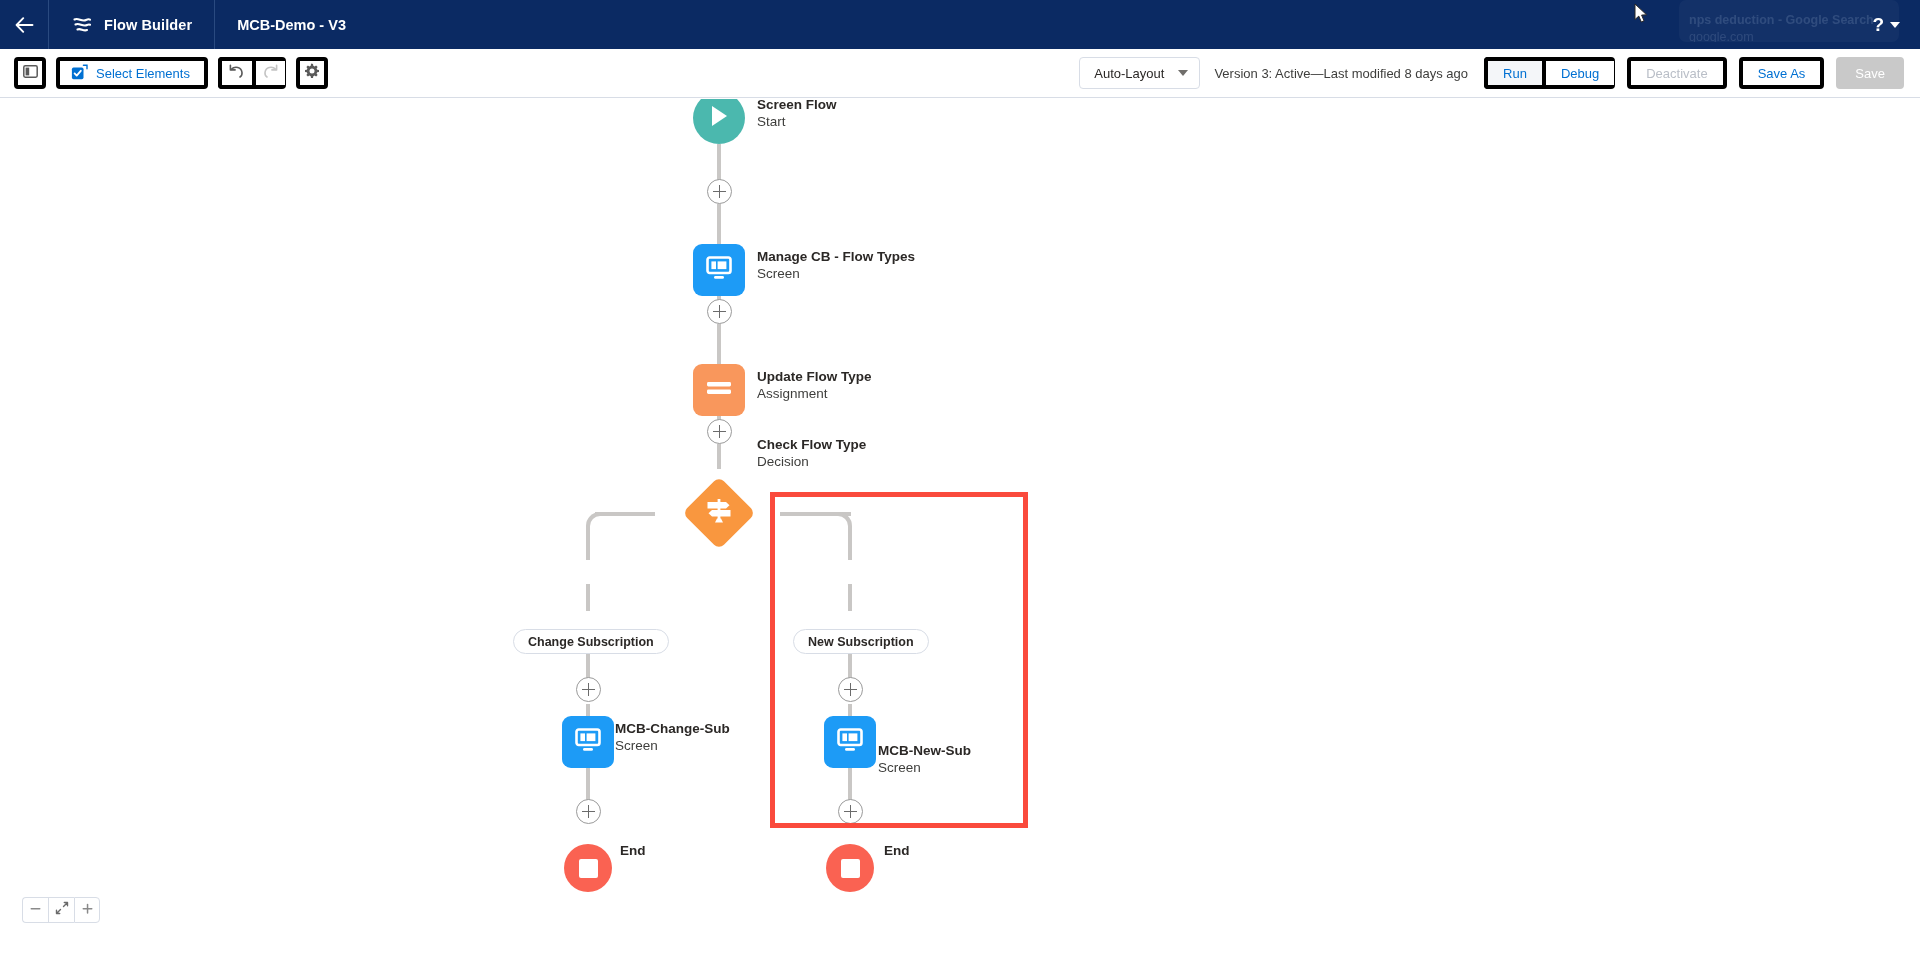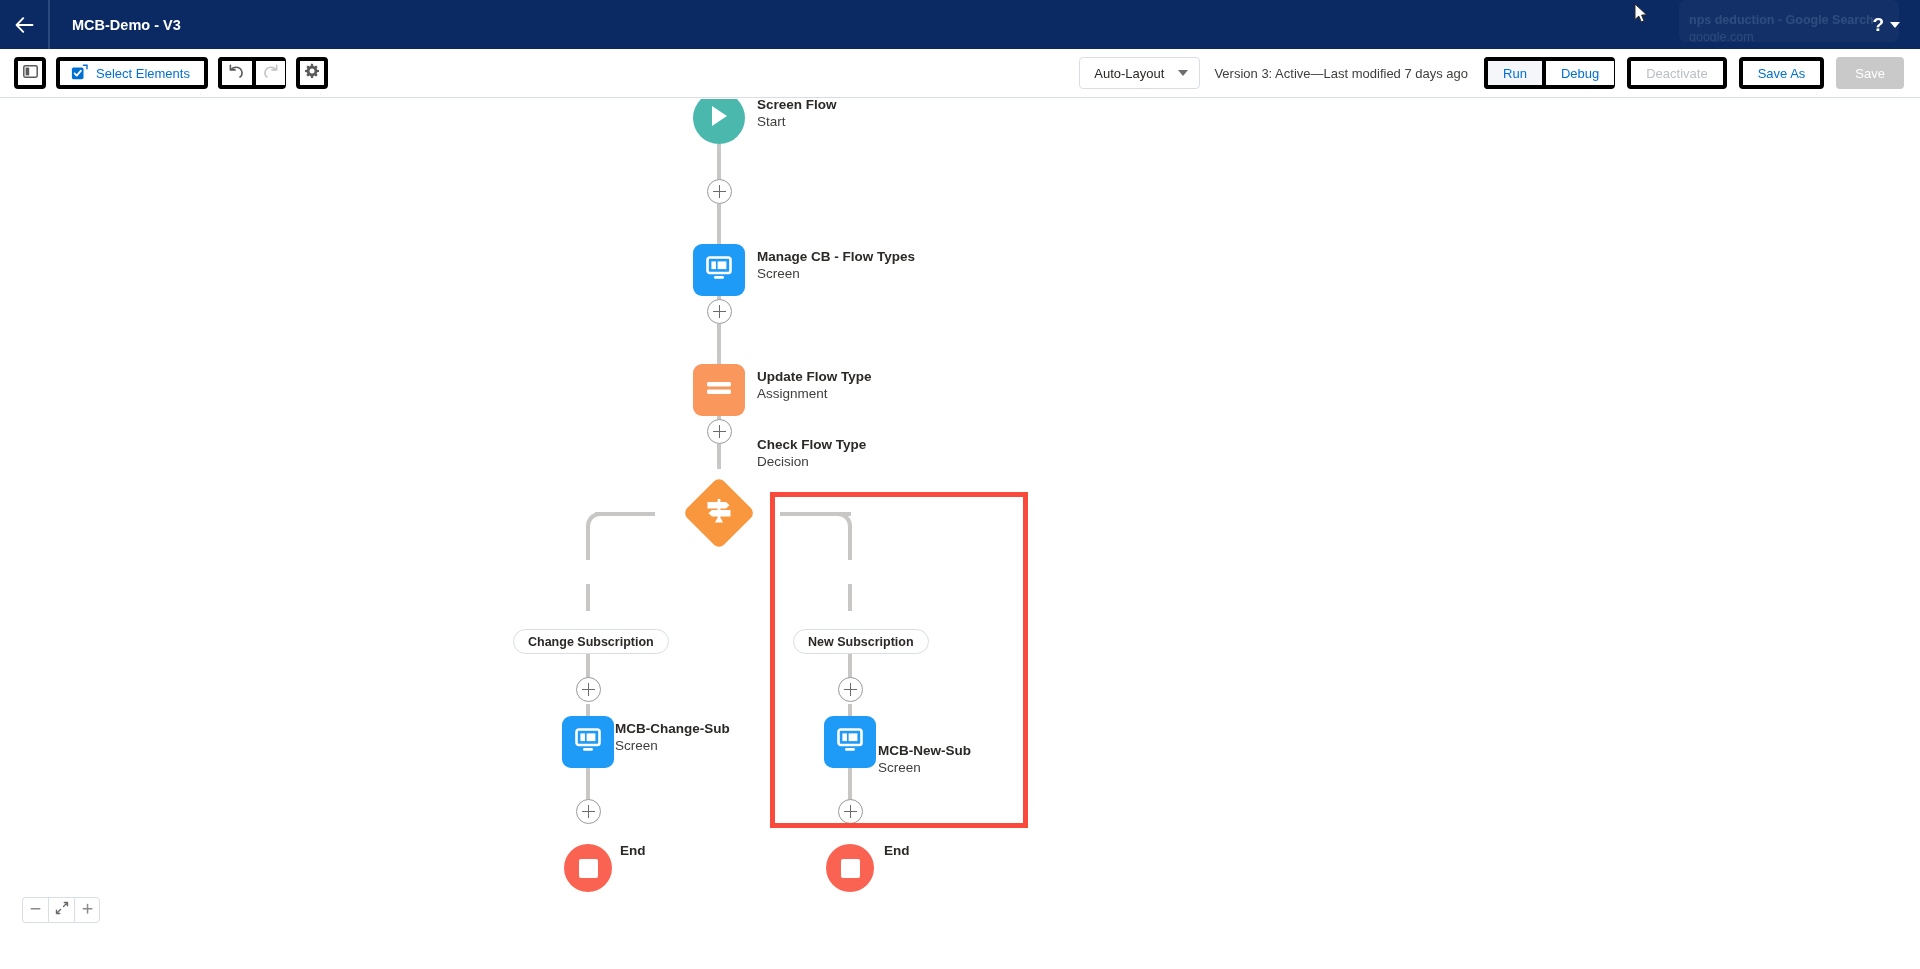--- a/index.html
+++ b/index.html
@@ -230,20 +230,30 @@
     <span>
       <svg width="19" height="16" viewBox="0 0 19 16">
         <path d="M8.2 1.2 L1.6 8 L8.2 14.8" stroke="#ffffff" stroke-width="1.9" fill="none" stroke-linecap="round" stroke-linejoin="round"></path>
         <line x1="1.9" y1="8" x2="17.5" y2="8" stroke="#ffffff" stroke-width="1.9" stroke-linecap="round"></line>
       </svg>
     </span>
   </div>
 
   <div class="hdr-divider"></div>
 
+  <div class="hdr-app">
+    <span class="hdr-app-icon">
+      <svg width="22" height="22" viewBox="0 0 22 22">
+        <path d="M3.5 5.5 C7 3.5, 11 8, 15 6 C17 5, 18 5, 19 5.6" stroke="#ffffff" stroke-width="2.1" fill="none" stroke-linecap="round"></path>
+        <path d="M4.5 10.5 C8 8.5, 12 13, 16 11 C17.4 10.3, 18.2 10.3, 19 10.7" stroke="#ffffff" stroke-width="2.1" fill="none" stroke-linecap="round"></path>
+        <path d="M6.5 15.5 C9.5 13.9, 12.5 17.6, 16 16" stroke="#ffffff" stroke-width="2.1" fill="none" stroke-linecap="round"></path>
+      </svg>
+    </span>
+    <span class="hdr-app-name">Flow Builder</span>
+  </div>
 
   <div class="hdr-divider"></div>
 
   <div class="hdr-flowname">MCB-Demo - V3</div>
 
   <div class="hdr-spacer"></div>
 
   <div class="hdr-help">
     <span class="hdr-help-q">?</span>
     <span class="hdr-help-caret"></span>
@@ -314,21 +324,21 @@
 
   </div>
 
   <div class="tb-right">
 
     <div class="dropdown">
       <span>Auto-Layout</span>
       <span class="caret-dn"></span>
     </div>
 
-    <div class="version-text">Version 3: Active—Last modified 7 days ago</div>
+    <div class="version-text">Version 3: Active—Last modified 8 days ago</div>
 
     <div class="seg-group">
       <div class="btn seg-active">Run</div>
       <div class="btn">Debug</div>
     </div>
 
     <div class="btn btn-disabled">Deactivate</div>
     <div class="btn">Save As</div>
     <div class="btn btn-save">Save</div>
 

